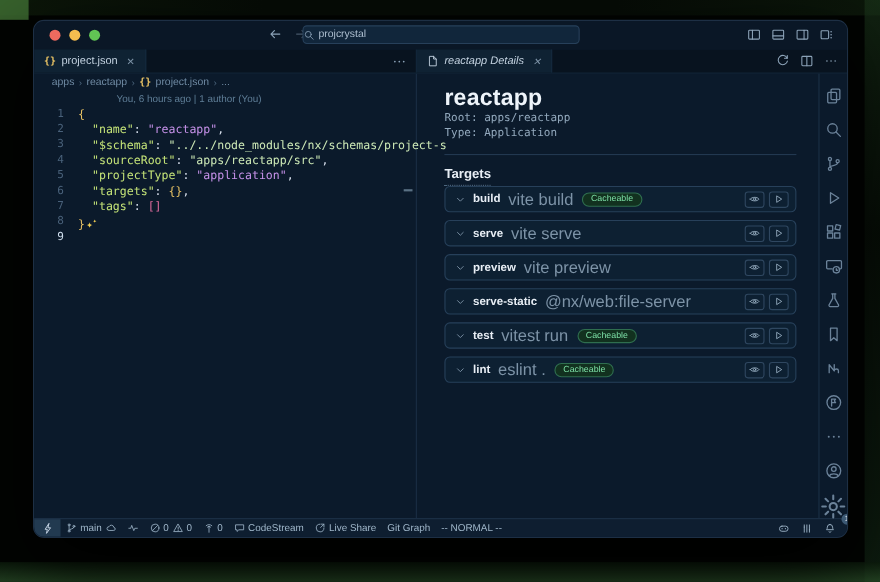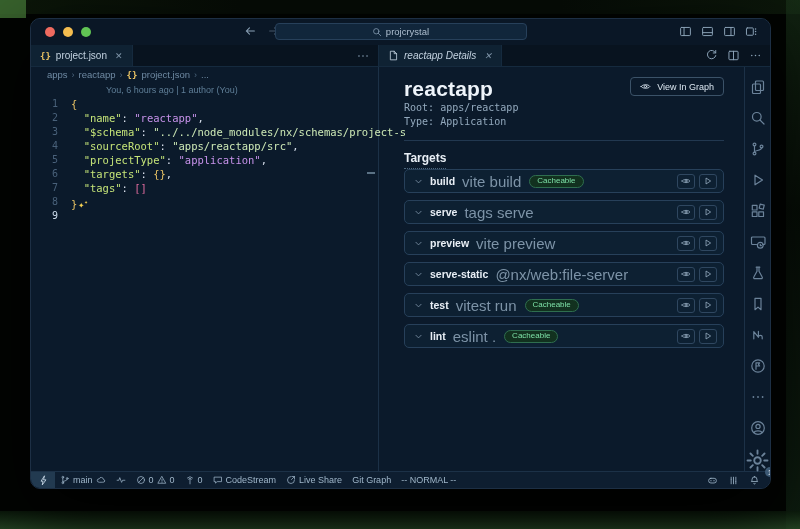--- a/index.html
+++ b/index.html
@@ -27,21 +27,21 @@
   .titlebar { position:relative; height:26px; flex:0 0 26px; background:#0a1726; }
   .traffic { position:absolute; left:14px; top:8px; display:flex; gap:8px; }
   .tl { width:10px; height:10px; border-radius:50%; }
   .tl-close { background:#ee6a5f; } .tl-min { background:#f5bd4f; } .tl-zoom { background:#61c454; }
   .nav-arrows { position:absolute; left:212px; top:5px; display:flex; gap:10px; color:#8ca3b8; }
   .nav-arrows .ic { width:14px; height:14px; }
   .nav-fwd { opacity:.45; }
   .searchbox {
     position:absolute; left:50%; top:4px; transform:translateX(-50%);
     width:252px; height:17px; background:#11263b; border:1px solid #27405a; border-radius:4px;
-    display:flex; align-items:center; justify-content:center; gap:4px; color:#aebfd0; font-size:9.5px;
+    display:flex; align-items:center; gap:4px; color:#aebfd0; font-size:9.5px;
   }
   .searchbox .ic { width:10px; height:10px; color:#8ca3b8; }
   .layout-icons { position:absolute; right:12px; top:6px; display:flex; gap:9px; color:#8ca3b8; }
   .layout-icons .ic { width:13px; height:13px; }
 
   
   .tabrow { height:22px; flex:0 0 22px; display:flex; background:#08131f; border-bottom:1px solid #152a3e; }
   .tabrow-left { width:348px; flex:0 0 348px; display:flex; position:relative; border-right:1px solid #152a3e; }
   .tabrow-right { flex:1; display:flex; position:relative; }
   .tab {
@@ -277,29 +277,20 @@
             <div class="code-row"><span class="gutter active">9</span><span></span></div>
           </div>
         <div class="overview-dash"></div>
       </div>
     </div>
 
     <div class="right-group">
       <div class="details">
         <div class="details-header">
           <div class="details-title">reactapp</div>
-          <button class="btn-graph">
-            <span class="ic">
-                <svg viewBox="0 0 16 16">
-                  <path d="M1.6 8c2.2-3.5 10.6-3.5 12.8 0-2.2 3.5-10.6 3.5-12.8 0z"></path>
-                  <circle cx="8" cy="8" r="1.7"></circle>
-                </svg>
-              </span>
-            <span>View In Graph</span>
-          </button>
         </div>
         <div class="proj-info">
           <div><span>Root:</span> <span>apps/reactapp</span></div>
           <div><span>Type:</span> <span>Application</span></div>
         </div>
         <hr class="details-hr">
         <div><span class="targets-heading">Targets</span></div>
         <div id="targets-list">
             <div class="target-row">
               <span class="ic chev">
@@ -328,21 +319,21 @@
                 </button>
               </span>
             </div>
             <div class="target-row">
               <span class="ic chev">
                 <svg viewBox="0 0 16 16">
                   <path d="M4.2 6.2L8 10l3.8-3.8"></path>
                 </svg>
               </span>
               <span class="t-name">serve</span>
-              <span class="t-cmd">tags serve</span>
+              <span class="t-cmd">vite serve</span>
               <span class="row-actions">
                 <button class="mini-btn">
                   <span class="ic">
                     <svg viewBox="0 0 16 16">
                       <path d="M1.6 8c2.2-3.5 10.6-3.5 12.8 0-2.2 3.5-10.6 3.5-12.8 0z"></path>
                       <circle cx="8" cy="8" r="1.7"></circle>
                     </svg>
                   </span>
                 </button>
                 <button class="mini-btn">

